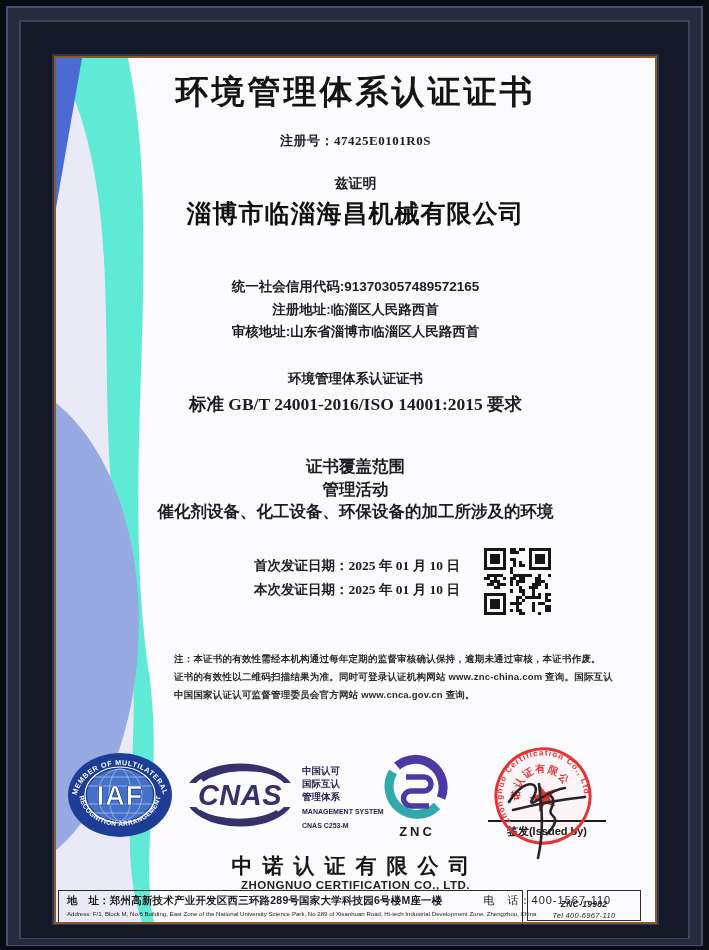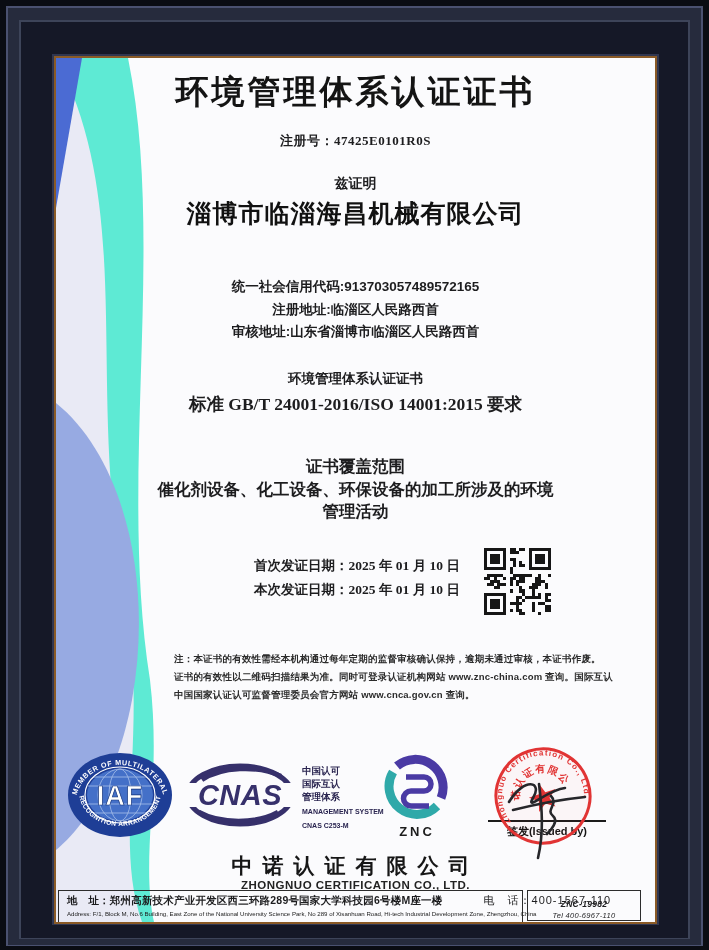--- a/index.html
+++ b/index.html
@@ -89,22 +89,22 @@
       <div>审核地址:山东省淄博市临淄区人民路西首</div>
     </div>
 
     <div class="abs ctr conform">环境管理体系认证证书</div>
 
     <div class="abs ctr standard">标准 GB/T 24001-2016/ISO 14001:2015 要求</div>
 
     <div class="abs ctr scopetitle">证书覆盖范围</div>
 
     <div class="abs ctr scopetext">
+      <div>管理活动</div>
       <div>催化剂设备、化工设备、环保设备的加工所涉及的环境</div>
-      <div>管理活动</div>
     </div>
 
     <div class="abs dates">
       <div>
         <span>首次发证日期：</span><span>2025 年 01 月 10 日</span>
       </div>
       <div>
         <span>本次发证日期：</span><span>2025 年 01 月 10 日</span>
       </div>
     </div>

